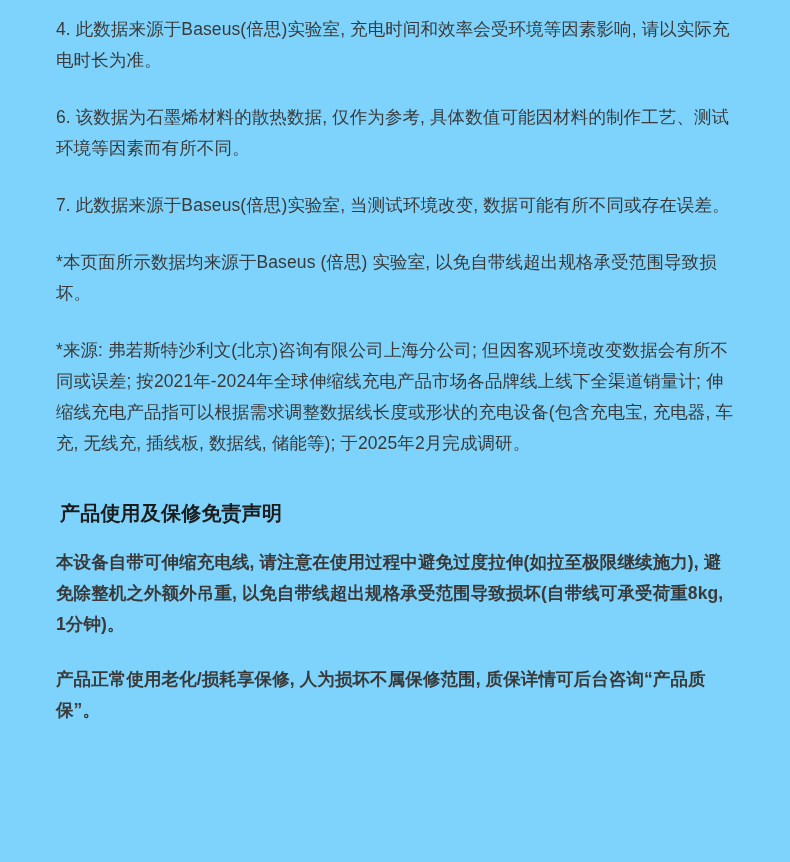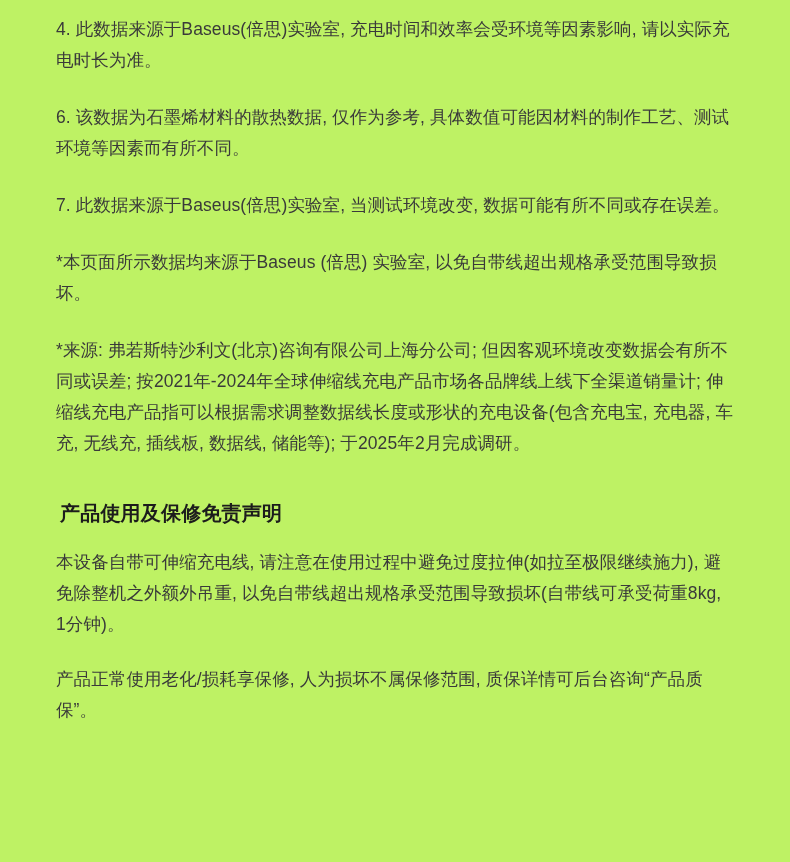--- a/index.html
+++ b/index.html
@@ -12,41 +12,42 @@
     height: 862px;
     font-family: "Liberation Sans", sans-serif;
     color: #2b2b2b;
     overflow: hidden;
   }
   .page {
     width: 790px;
     height: 862px;
     box-sizing: border-box;
     padding: 14px 56px 0 56px;
-    background: #bef264;
+    background: #7dd3fc;
   }
   .para {
     font-size: 17.5px;
     line-height: 31px;
     color: #3a3a3a;
     margin: 0 0 26px 0;
     letter-spacing: 0.1px;
     text-align: left;
     word-break: break-word;
   }
   .heading {
     font-size: 20px;
     font-weight: bold;
     color: #1c1c1c;
     margin: 40px 0 20px 4px;
     line-height: 28px;
     letter-spacing: 0.2px;
   }
   .section-warranty .para {
     margin-bottom: 24px;
+    font-weight: bold;
   }
 </style>
 </head>
 <body>
 
 <div class="page">
 
   <section>
     <p class="para">4. 此数据来源于Baseus(倍思)实验室, 充电时间和效率会受环境等因素影响, 请以实际充电时长为准。</p>
     <p class="para">6. 该数据为石墨烯材料的散热数据, 仅作为参考, 具体数值可能因材料的制作工艺、测试环境等因素而有所不同。</p>

